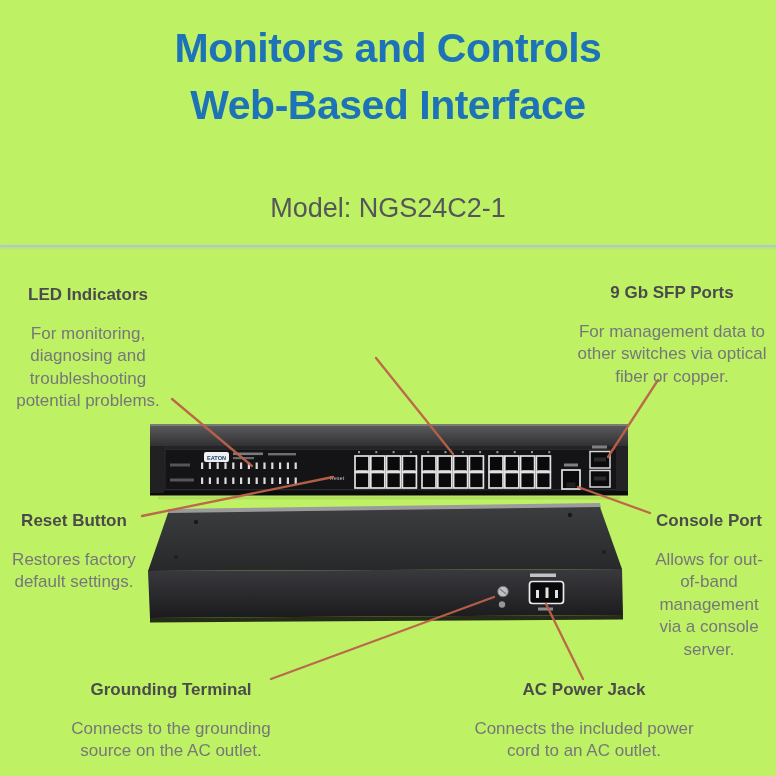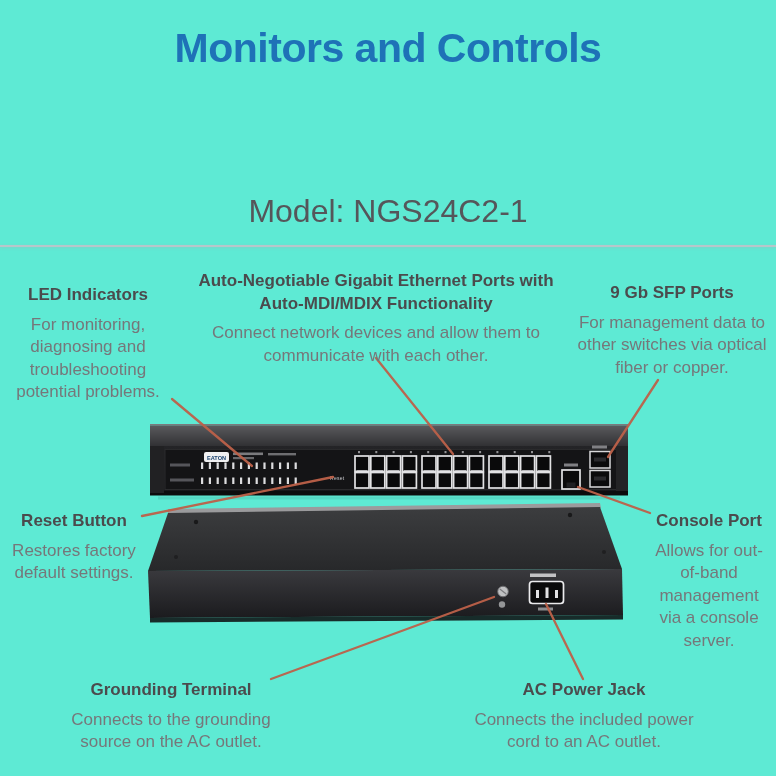--- a/index.html
+++ b/index.html
@@ -1,43 +1,44 @@
 <!DOCTYPE html>
 <html><head>
 <meta charset="utf-8">
 <style>
   html,body{margin:0;padding:0;background:#ffffff;}
-  .stage{position:relative;width:776px;height:776px;background:#5eead4;overflow:hidden;
+  .stage{position:relative;width:776px;height:776px;background:#bef264;overflow:hidden;
          font-family:"Liberation Sans",sans-serif;}
   .title{position:absolute;top:20px;left:0;width:776px;text-align:center;
          color:#1e72b7;font-weight:bold;font-size:41px;line-height:57px;letter-spacing:-0.5px;}
   .model{position:absolute;top:193px;left:0;width:776px;text-align:center;
-         color:#55565a;font-size:32px;}
+         color:#55565a;font-size:27px;}
   .divider{position:absolute;top:245px;left:0;width:776px;height:2px;background:#b7c6ca;
            box-shadow:0 1px 3px rgba(160,185,190,.55);}
   .callout{position:absolute;text-align:center;color:#76777a;font-size:17px;line-height:22.5px;}
   .callout .ct{font-weight:bold;color:#4b4b4d;}
-  .callout .cb{margin:7px auto;}
+  .callout .cb{margin:16px auto;}
   .co-led{left:2px;top:284px;width:172px;}
   .co-eth{left:186px;top:270px;width:380px;}
   .co-eth .cb{max-width:348px;}
   .co-sfp{left:572px;top:282px;width:200px;}
   .co-reset{left:0px;top:510px;width:148px;}
   .co-console{left:648px;top:510px;width:122px;}
   .co-ground{left:56px;top:679px;width:230px;}
   .co-ac{left:468px;top:679px;width:232px;}
   .art{position:absolute;left:0;top:0;width:776px;height:776px;pointer-events:none;}
 </style>
 </head>
 <body>
 
 <div class="stage">
 
   <div class="title">
     <div>Monitors and Controls</div>
+    <div>Web-Based Interface</div>
   </div>
   <div class="model">Model: NGS24C2-1</div>
   <div class="divider"></div>
 
   <svg class="art" viewBox="0 0 776 776">
     <defs>
       <linearGradient id="gTopF" x1="0" y1="0" x2="0" y2="1">
         <stop offset="0" stop-color="#5a5a5d"></stop>
           <stop offset="1" stop-color="#313134"></stop>
       </linearGradient>
@@ -210,24 +211,20 @@
       <line x1="494" y1="597" x2="271" y2="679"></line>
       <line x1="546" y1="604" x2="583" y2="679"></line>
     </g>
   </svg>
 
   <div class="callout co-led">
     <div class="ct">LED Indicators</div>
     <div class="cb">For monitoring, diagnosing and troubleshooting potential problems.</div>
   </div>
 
-  <div class="callout co-eth">
-    <div class="ct">Auto-Negotiable Gigabit Ethernet Ports with Auto-MDI/MDIX Functionality</div>
-    <div class="cb">Connect network devices and allow them to communicate with each other.</div>
-  </div>
 
   <div class="callout co-sfp">
     <div class="ct">9 Gb SFP Ports</div>
     <div class="cb">For management data to other switches via optical fiber or copper.</div>
   </div>
 
   <div class="callout co-reset">
     <div class="ct">Reset Button</div>
     <div class="cb">Restores factory default settings.</div>
   </div>

